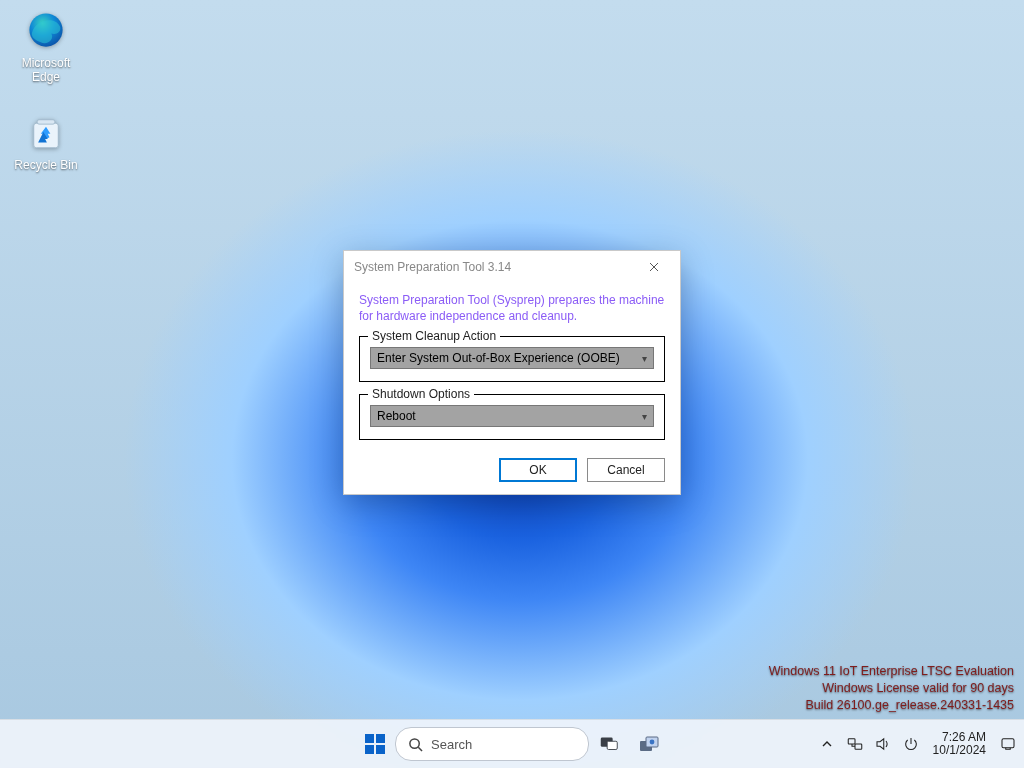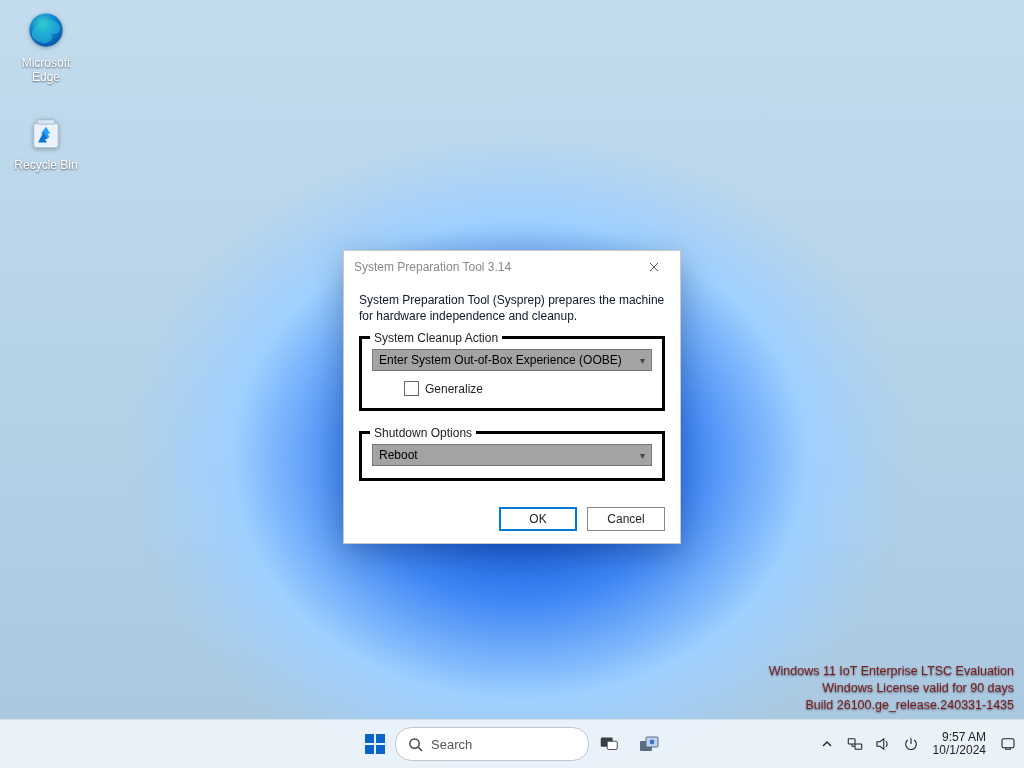--- a/index.html
+++ b/index.html
@@ -37,22 +37,22 @@
   }
   .titlebar {
     height: 31px; display:flex; align-items:center; justify-content:space-between;
     padding: 0 4px 0 10px; font-size: 12px; color: #888; background:#fff;gap:22px;
   }
   .title-close {
     width: 44px; height: 26px; display:flex; align-items:center; justify-content:center;
     color:#555; cursor: default;
   }
   .dlg-body { padding: 10px 15px 12px; }
-  .dlg-desc { font-size: 12px; color:#0f172a; line-height:1.35; margin-bottom: 12px; }
-  .fieldset { border: 3px solid #000000; padding: 10px 10px 12px; margin-bottom: 20px; position: relative; }
+  .dlg-desc { font-size: 12px; color:#8b5cf6; line-height:1.35; margin-bottom: 12px; }
+  .fieldset { border: 1px solid #000000; padding: 10px 10px 12px; margin-bottom: 12px; position: relative; }
   .fs-legend { position: absolute; top: -8px; left: 8px; background:#fff; padding: 0 4px; font-size: 12px; color:#222; }
   .combo {
     width: 100%; box-sizing: border-box; height: 22px; border:1px solid #777;
     background:#a3a3a3; display:flex; align-items:center; justify-content:space-between;
     padding: 0 6px; font-size: 12px; color:#000; cursor: default;
   }
   .combo .chev { font-size: 10px; color:#444; }
   .chk-row { display:flex; align-items:center; gap:6px; margin-top:10px; padding-left: 32px; font-size:12px; }
   .chk { width:13px; height:13px; border:1px solid #666; background:#fff; }
   .btnrow { display:flex; justify-content:flex-end; gap: 10px; padding-top: 6px; }
@@ -143,24 +143,20 @@
   </div>
   <div class="dlg-body">
     <div class="dlg-desc">System Preparation Tool (Sysprep) prepares the machine for hardware independence and cleanup.</div>
 
     <div class="fieldset">
       <div class="fs-legend">System Cleanup Action</div>
       <div class="combo">
         <span>Enter System Out-of-Box Experience (OOBE)</span>
         <span class="chev">▾</span>
       </div>
-      <div class="chk-row">
-        <div class="chk"></div>
-        <span>Generalize</span>
-      </div>
     </div>
 
     <div class="fieldset">
       <div class="fs-legend">Shutdown Options</div>
       <div class="combo">
         <span>Reboot</span>
         <span class="chev">▾</span>
       </div>
     </div>
 
@@ -222,21 +218,21 @@
         <path d="M16 8 q3 4 0 8" fill="none" stroke="#222" stroke-width="1.4"></path>
       </svg>
     </div>
     <div class="tray-icon">
       <svg width="16" height="16" viewBox="0 0 24 24">
         <path d="M12 3 v9" stroke="#222" stroke-width="1.6"></path>
         <path d="M7 6 a8 8 0 1 0 10 0" fill="none" stroke="#222" stroke-width="1.6"></path>
       </svg>
     </div>
     <div class="clock">
-      <div>9:57 AM</div>
+      <div>7:26 AM</div>
       <div>10/1/2024</div>
     </div>
     <div class="tray-icon">
       <svg width="18" height="18" viewBox="0 0 24 24">
         <rect x="4" y="5" width="16" height="12" rx="2" fill="none" stroke="#222" stroke-width="1.4"></rect>
         <path d="M9 17 v2 h6 v-2" fill="none" stroke="#222" stroke-width="1.4"></path>
       </svg>
     </div>
   </div>
 </div>

